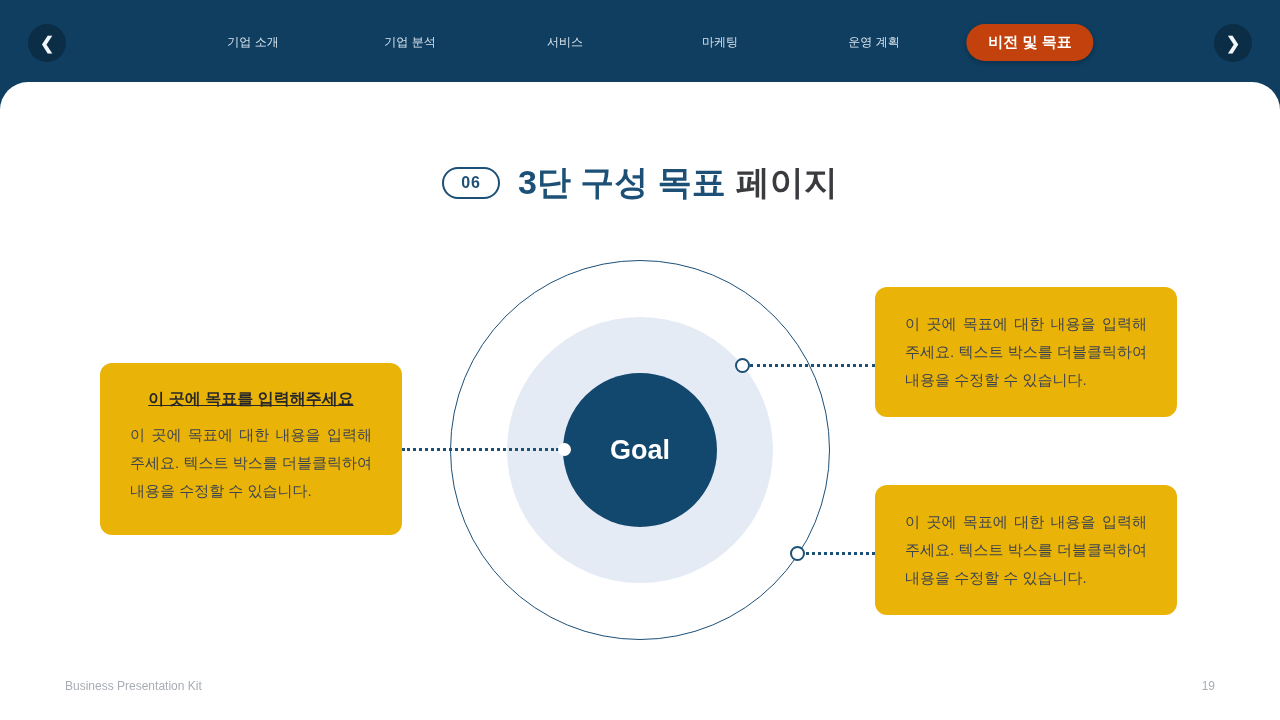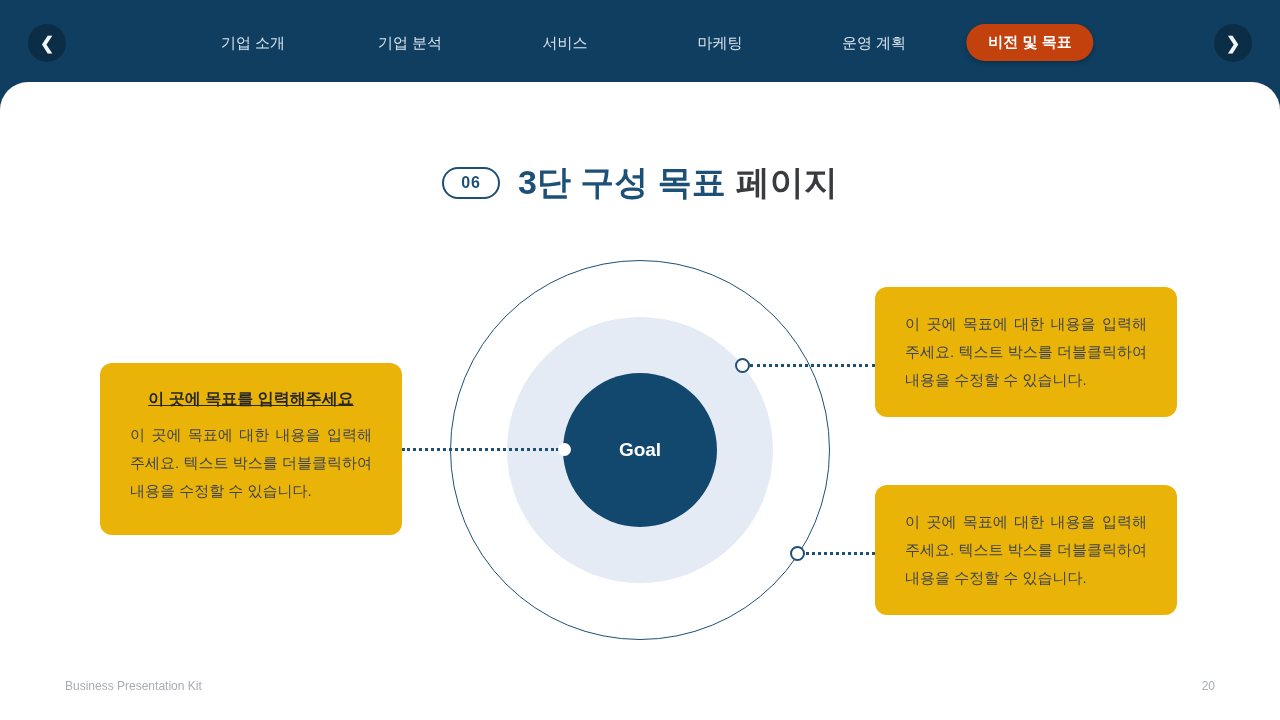--- a/index.html
+++ b/index.html
@@ -6,21 +6,21 @@
   html,body { width:1280px; height:720px; }
   body {
     position:relative;
     background:#0f3e60;
     font-family:"Liberation Sans", sans-serif;
     overflow:hidden;
   }
   
   .nav-item {
     position:absolute; top:34px; transform:translateX(-50%);
-    color:#d9e5ef; font-size:15px; white-space:nowrap; cursor:default;
+    color:#d9e5ef; font-size:12px; white-space:nowrap; cursor:default;
   }
   .nav-item.i0{left:253px}.nav-item.i1{left:410px}.nav-item.i2{left:565px}
   .nav-item.i3{left:720px}.nav-item.i4{left:874px}
   .nav-pill {
     position:absolute; top:24px; left:1030px; transform:translateX(-50%);
     background:#c2410c; color:#ffffff; font-size:15px; font-weight:bold;
     padding:9px 22px; border-radius:19px; white-space:nowrap;
     box-shadow:0 2px 5px rgba(0,0,0,0.25);
   }
   .nav-arrow {
@@ -47,21 +47,21 @@
   .page-title { font-size:34px; font-weight:bold; white-space:nowrap; }
   .page-title .hl   { color:#1d5077;text-align:right; }
   .page-title .rest { color:#3a3b3e; margin-left:10px; }
   
   .circle { position:absolute; border-radius:50%; }
   .c-outer { left:450px; top:178px; width:380px; height:380px;
              background:#ffffff; border:1.5px solid #1d5077; }
   .c-mid   { left:507px; top:235px; width:266px; height:266px; background:#e4ebf5; }
   .c-inner { left:563px; top:291px; width:154px; height:154px; background:#12476e;
              display:flex; align-items:center; justify-content:center;
-             color:#ffffff; font-size:19px; font-weight:bold; }
+             color:#ffffff; font-size:27px; font-weight:bold; }
   
   .connector { position:absolute; height:0; border-top:3px dotted #1d5077; }
   .conn-left         { left:402px; top:366px; width:157px; }
   .conn-right-top    { left:750px; top:282px; width:125px; }
   .conn-right-bottom { left:806px; top:470px; width:69px; }
   .anchor { position:absolute; border-radius:50%; background:#ffffff; }
   .dot-solid { left:558px; top:361px; width:13px; height:13px; }
   .ring { border:2.5px solid #1d5077; width:15px; height:15px; }
   .ring-top    { left:735px; top:276px; }
   .ring-bottom { left:790px; top:464px; }
@@ -131,14 +131,14 @@
     <div class="callout-body">이 곳에 목표에 대한 내용을 입력해주세요. 텍스트 박스를 더블클릭하여 내용을 수정할 수 있습니다.</div>
   </div>
   <div class="callout callout-rt">
     <div class="callout-body">이 곳에 목표에 대한 내용을 입력해주세요. 텍스트 박스를 더블클릭하여 내용을 수정할 수 있습니다.</div>
   </div>
   <div class="callout callout-rb">
     <div class="callout-body">이 곳에 목표에 대한 내용을 입력해주세요. 텍스트 박스를 더블클릭하여 내용을 수정할 수 있습니다.</div>
   </div>
 
   <div class="footer-brand">Business Presentation Kit</div>
-  <div class="footer-page">20</div>
+  <div class="footer-page">19</div>
 </div>
 
 </body></html>

